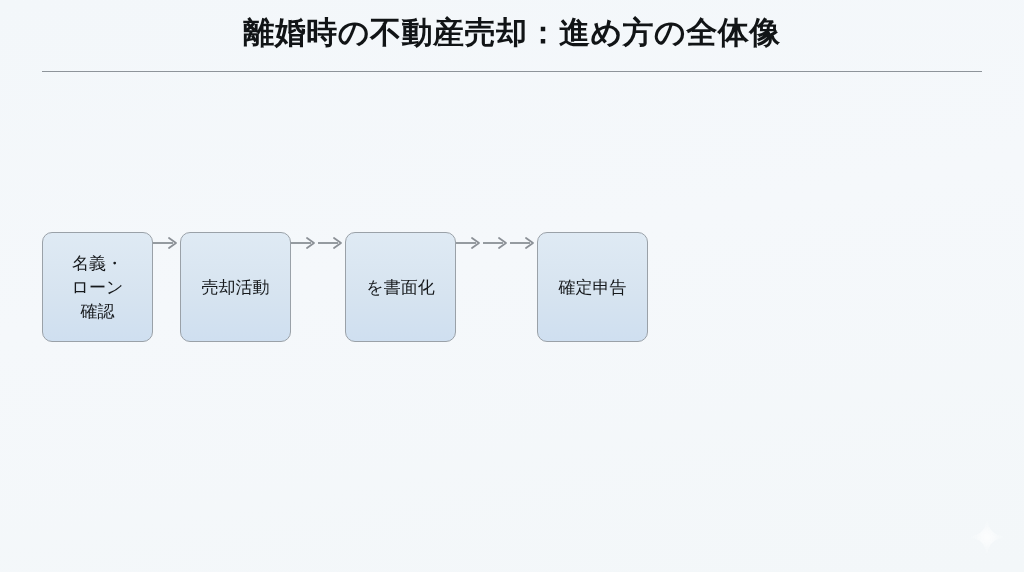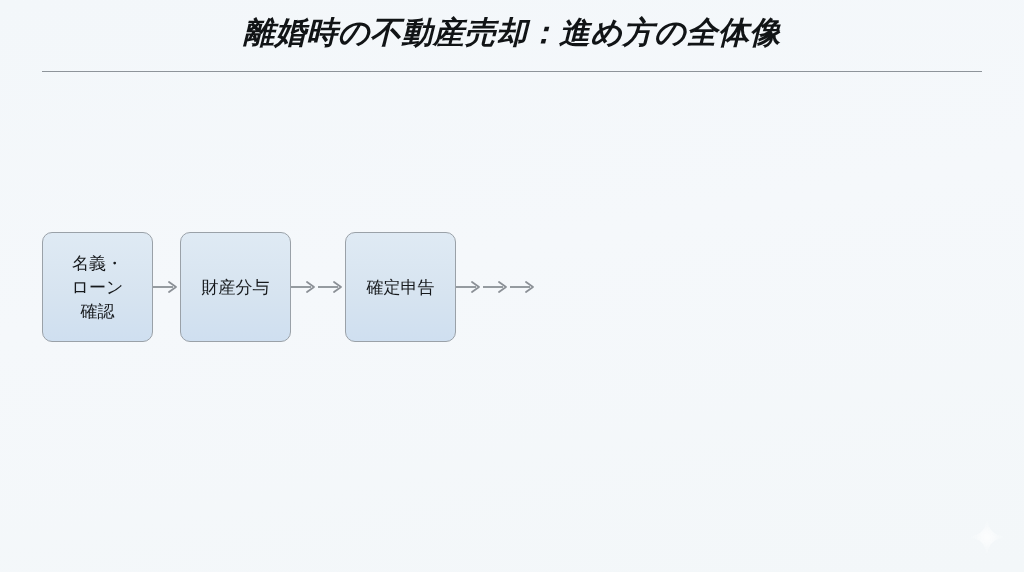--- a/index.html
+++ b/index.html
@@ -21,21 +21,20 @@
     overflow: hidden;
   }
 
   
   #title-block {
     position: absolute;
     left: 0;
     top: 14px;
     width: 1024px;
     text-align: center;
-    font-style: italic;
   }
   #page-title {
     display: inline-block;
     font-size: 31px;
     font-weight: bold;
     letter-spacing: 0.5px;
     color: #111416;
     line-height: 1.2;
     white-space: nowrap;
   }
@@ -50,21 +49,21 @@
 
   
   #flow {
     position: absolute;
     left: 42px;
     top: 232px;
     width: 940px;
     height: 110px;
     display: flex;
     flex-direction: row;
-    align-items: center;
+    align-items: flex-start;
     justify-content: flex-start;
   }
   .flow-node {
     width: 111px;
     height: 110px;
     flex: 0 0 111px;
     box-sizing: border-box;
     border: 1px solid #9aa1a8;
     border-radius: 10px;
     background: linear-gradient(180deg, #dfeaf4 0%, #d7e4f0 55%, #cfdff0 100%);
@@ -125,65 +124,68 @@
     </div>
 
     <div class="flow-arrow">
       <svg width="27" height="16" viewBox="0 0 27 16" aria-hidden="true">
         <line x1="0" y1="8" x2="20" y2="8" stroke="#8b9096" stroke-width="1.8"></line>
         <polyline points="16,3 23,8 16,13" fill="none" stroke="#8b9096" stroke-width="1.8" stroke-linecap="round" stroke-linejoin="round"></polyline>
       </svg>
     </div>
 
     <div class="flow-node">
-      <span class="flow-label">財産分与</span>
-    </div>
+      <span class="flow-label">売却活動</span>
+    </div>
+
+    <div class="flow-arrow">
+      <svg width="27" height="16" viewBox="0 0 27 16" aria-hidden="true">
+        <line x1="0" y1="8" x2="20" y2="8" stroke="#8b9096" stroke-width="1.8"></line>
+        <polyline points="16,3 23,8 16,13" fill="none" stroke="#8b9096" stroke-width="1.8" stroke-linecap="round" stroke-linejoin="round"></polyline>
+      </svg>
+    </div>
+
+
+    <div class="flow-arrow">
+      <svg width="27" height="16" viewBox="0 0 27 16" aria-hidden="true">
+        <line x1="0" y1="8" x2="20" y2="8" stroke="#8b9096" stroke-width="1.8"></line>
+        <polyline points="16,3 23,8 16,13" fill="none" stroke="#8b9096" stroke-width="1.8" stroke-linecap="round" stroke-linejoin="round"></polyline>
+      </svg>
+    </div>
+
+    <div class="flow-node">
+      <span class="flow-label">を書面化</span>
+    </div>
+
+    <div class="flow-arrow">
+      <svg width="27" height="16" viewBox="0 0 27 16" aria-hidden="true">
+        <line x1="0" y1="8" x2="20" y2="8" stroke="#8b9096" stroke-width="1.8"></line>
+        <polyline points="16,3 23,8 16,13" fill="none" stroke="#8b9096" stroke-width="1.8" stroke-linecap="round" stroke-linejoin="round"></polyline>
+      </svg>
+    </div>
+
 
     <div class="flow-arrow">
       <svg width="27" height="16" viewBox="0 0 27 16" aria-hidden="true">
         <line x1="0" y1="8" x2="20" y2="8" stroke="#8b9096" stroke-width="1.8"></line>
         <polyline points="16,3 23,8 16,13" fill="none" stroke="#8b9096" stroke-width="1.8" stroke-linecap="round" stroke-linejoin="round"></polyline>
       </svg>
     </div>
 
 
     <div class="flow-arrow">
       <svg width="27" height="16" viewBox="0 0 27 16" aria-hidden="true">
         <line x1="0" y1="8" x2="20" y2="8" stroke="#8b9096" stroke-width="1.8"></line>
         <polyline points="16,3 23,8 16,13" fill="none" stroke="#8b9096" stroke-width="1.8" stroke-linecap="round" stroke-linejoin="round"></polyline>
       </svg>
     </div>
 
     <div class="flow-node">
       <span class="flow-label">確定申告</span>
     </div>
-
-    <div class="flow-arrow">
-      <svg width="27" height="16" viewBox="0 0 27 16" aria-hidden="true">
-        <line x1="0" y1="8" x2="20" y2="8" stroke="#8b9096" stroke-width="1.8"></line>
-        <polyline points="16,3 23,8 16,13" fill="none" stroke="#8b9096" stroke-width="1.8" stroke-linecap="round" stroke-linejoin="round"></polyline>
-      </svg>
-    </div>
-
-
-    <div class="flow-arrow">
-      <svg width="27" height="16" viewBox="0 0 27 16" aria-hidden="true">
-        <line x1="0" y1="8" x2="20" y2="8" stroke="#8b9096" stroke-width="1.8"></line>
-        <polyline points="16,3 23,8 16,13" fill="none" stroke="#8b9096" stroke-width="1.8" stroke-linecap="round" stroke-linejoin="round"></polyline>
-      </svg>
-    </div>
-
-
-    <div class="flow-arrow">
-      <svg width="27" height="16" viewBox="0 0 27 16" aria-hidden="true">
-        <line x1="0" y1="8" x2="20" y2="8" stroke="#8b9096" stroke-width="1.8"></line>
-        <polyline points="16,3 23,8 16,13" fill="none" stroke="#8b9096" stroke-width="1.8" stroke-linecap="round" stroke-linejoin="round"></polyline>
-      </svg>
-    </div>
-
 
   </div>
 
   <div id="sparkle">
     <svg width="46" height="46" viewBox="0 0 46 46" aria-hidden="true">
       <defs>
         <radialGradient id="sparkGrad" cx="50%" cy="50%" r="50%">
           <stop offset="0%" stop-color="#ffffff" stop-opacity="0.95"></stop>
           <stop offset="55%" stop-color="#ffffff" stop-opacity="0.35"></stop>
           <stop offset="100%" stop-color="#ffffff" stop-opacity="0"></stop>

